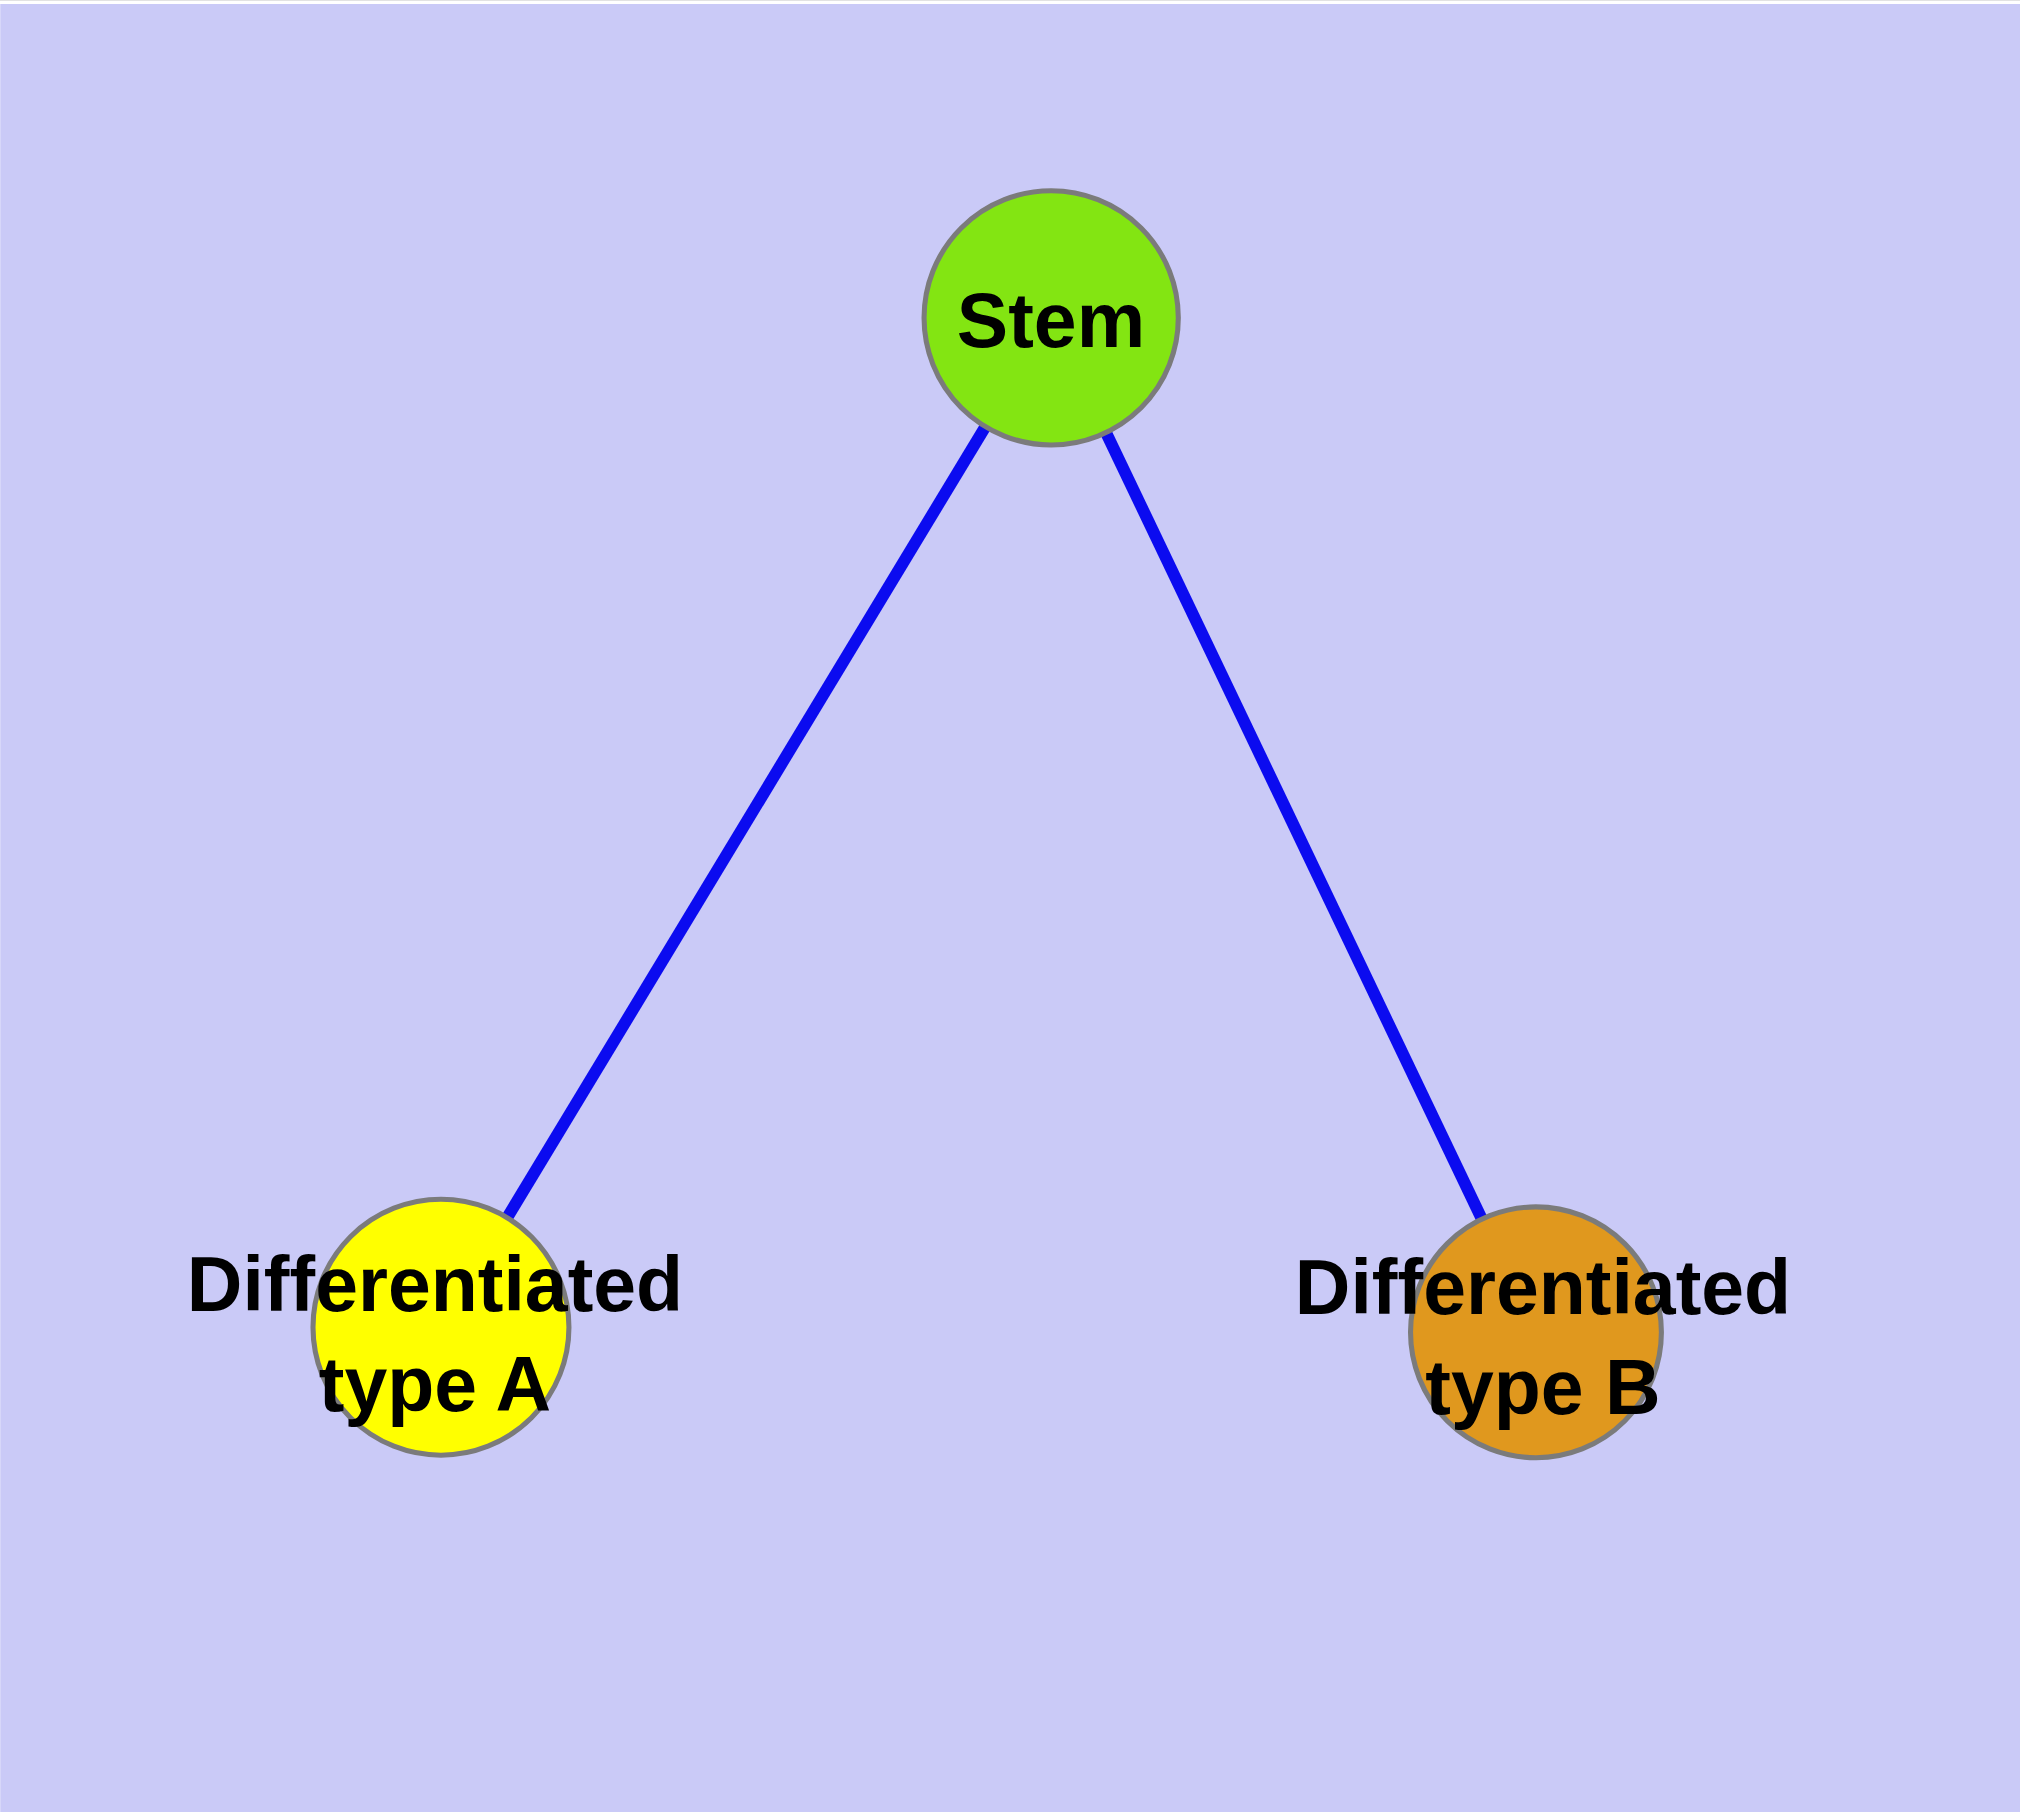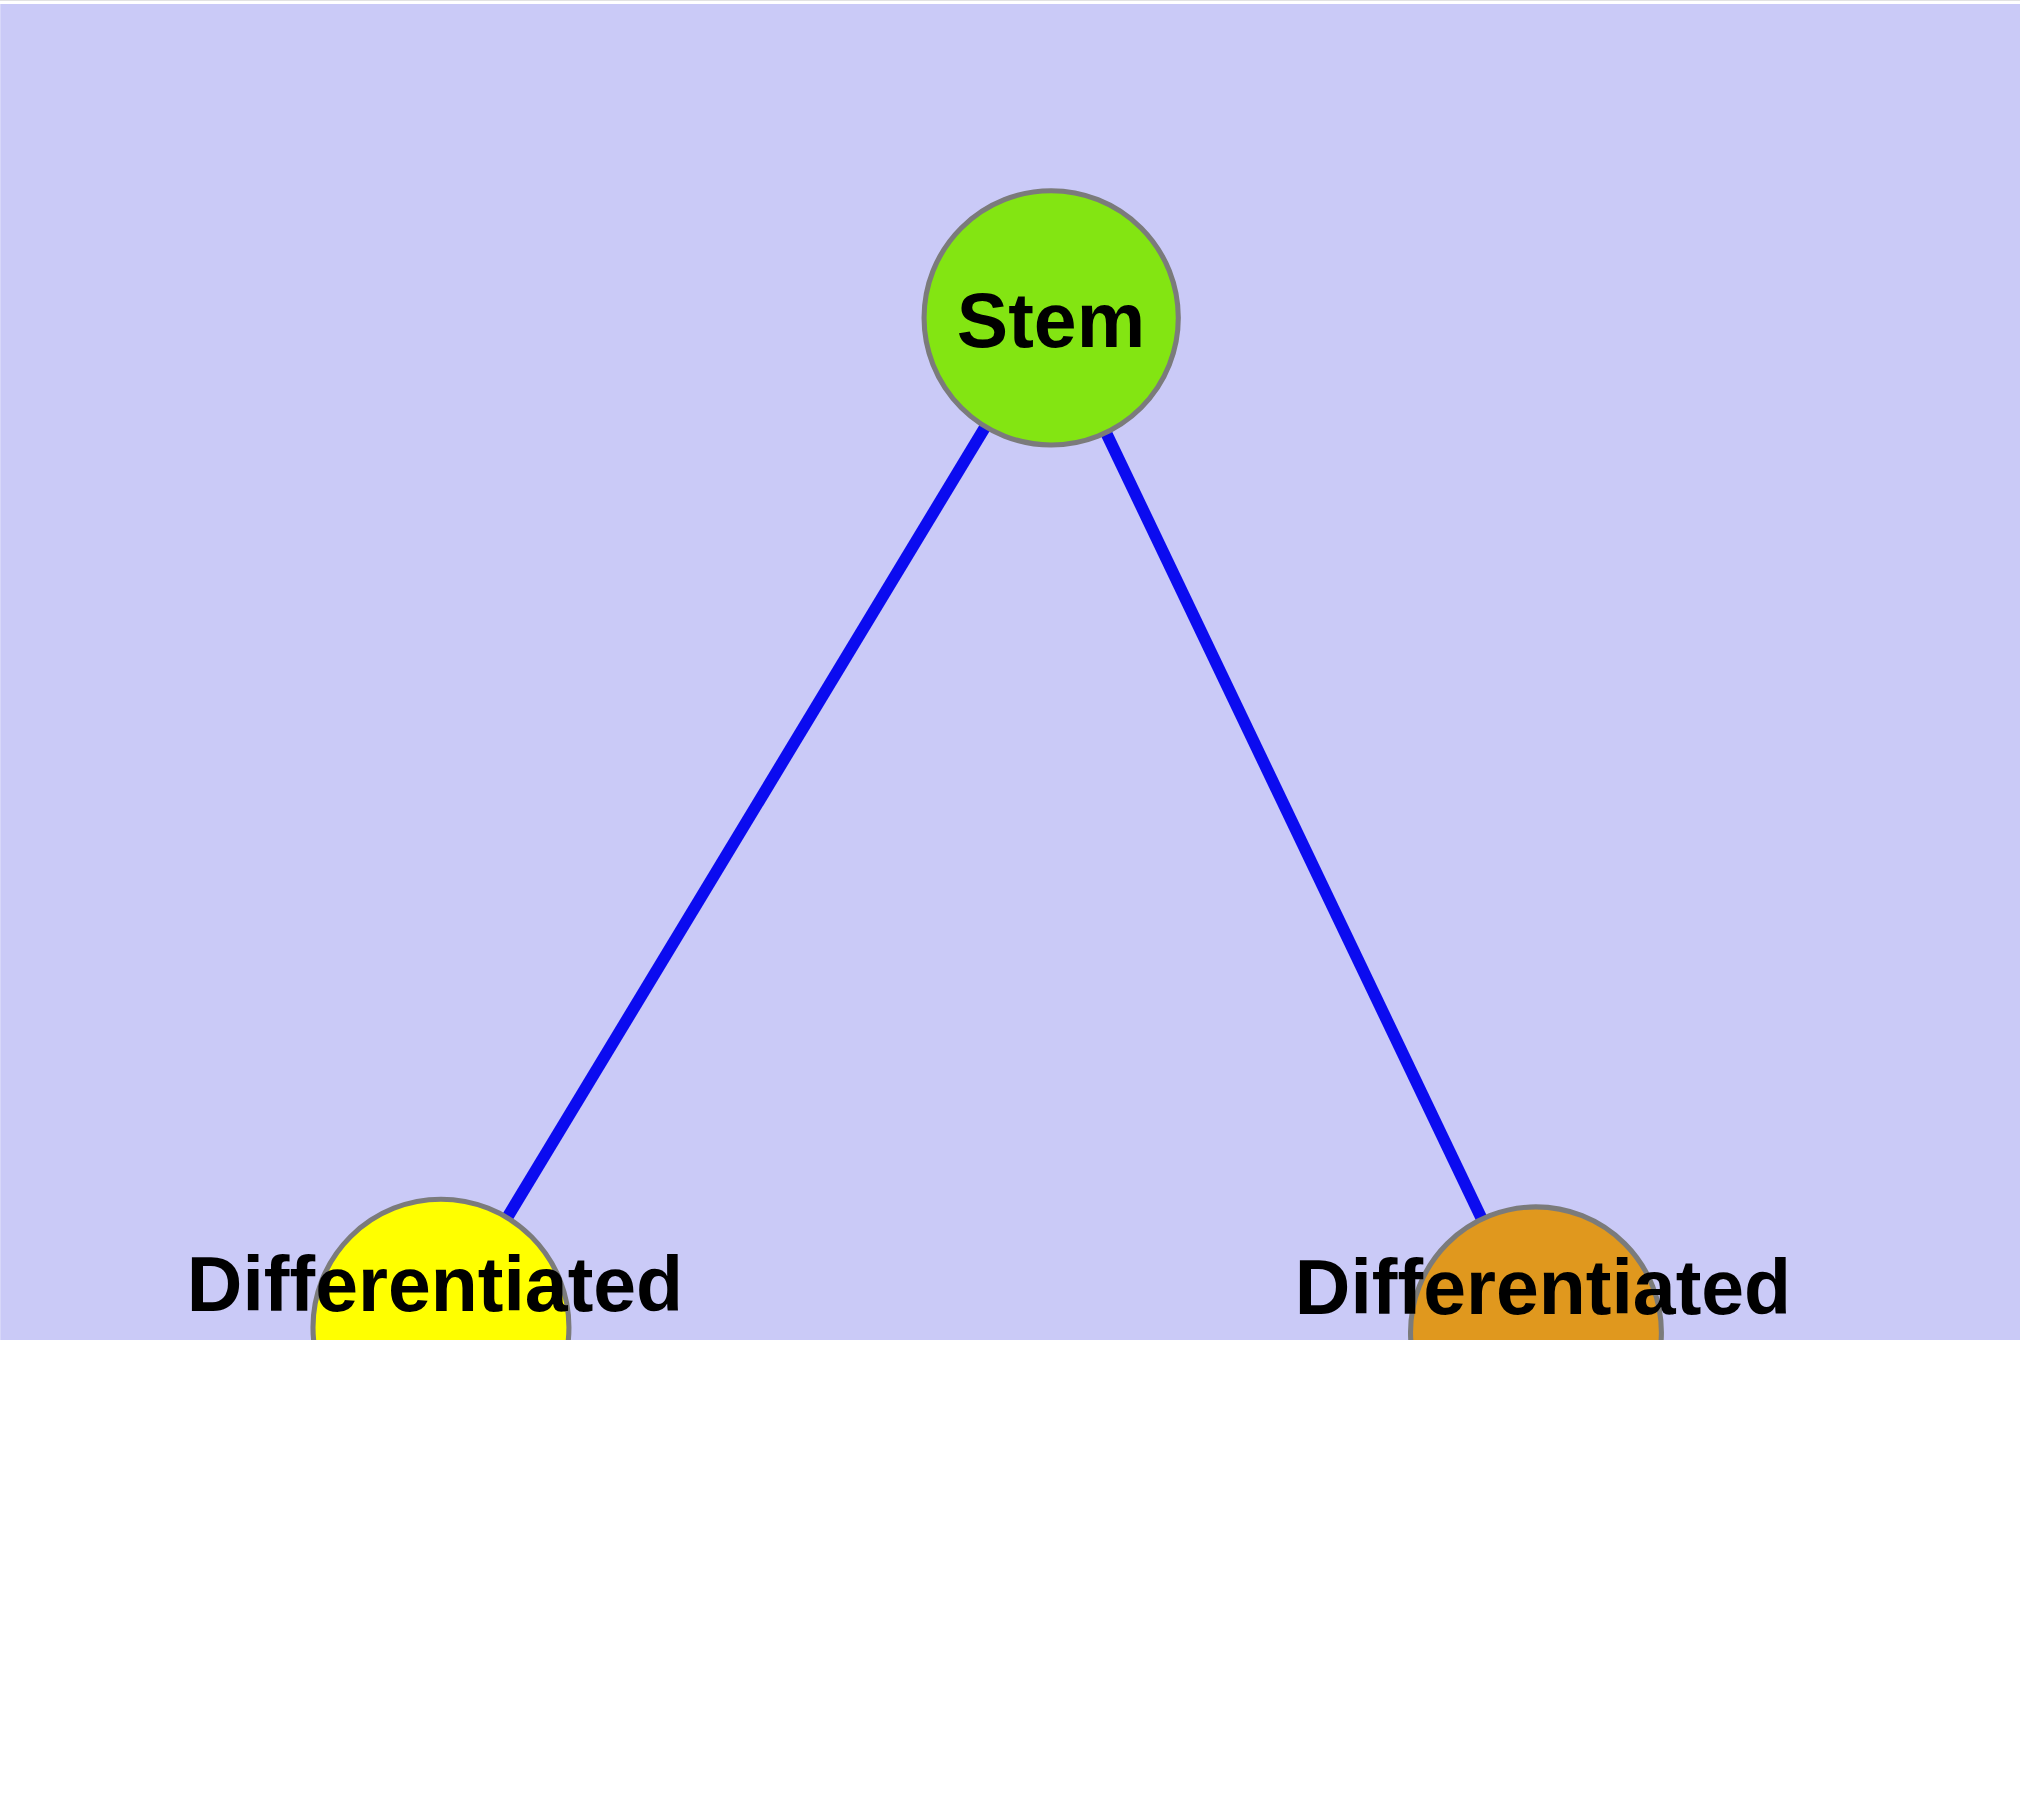--- a/index.html
+++ b/index.html
@@ -3,21 +3,21 @@
 <meta charset="utf-8">
 <style>
   html, body {
     margin: 0;
     padding: 0;
     background: #ffffff;
   }
   #canvas {
     position: relative;
     width: 2021px;
-    height: 1340px;
+    height: 1812px;
     overflow: hidden;
     font-family: "Liberation Sans", sans-serif;
   }
   #top-margin {
     position: absolute;
     top: 0; left: 0;
     width: 100%;
     height: 3.4px;
     background: #ffffff;
     border-top: 0.8px solid #e2e2e2;

